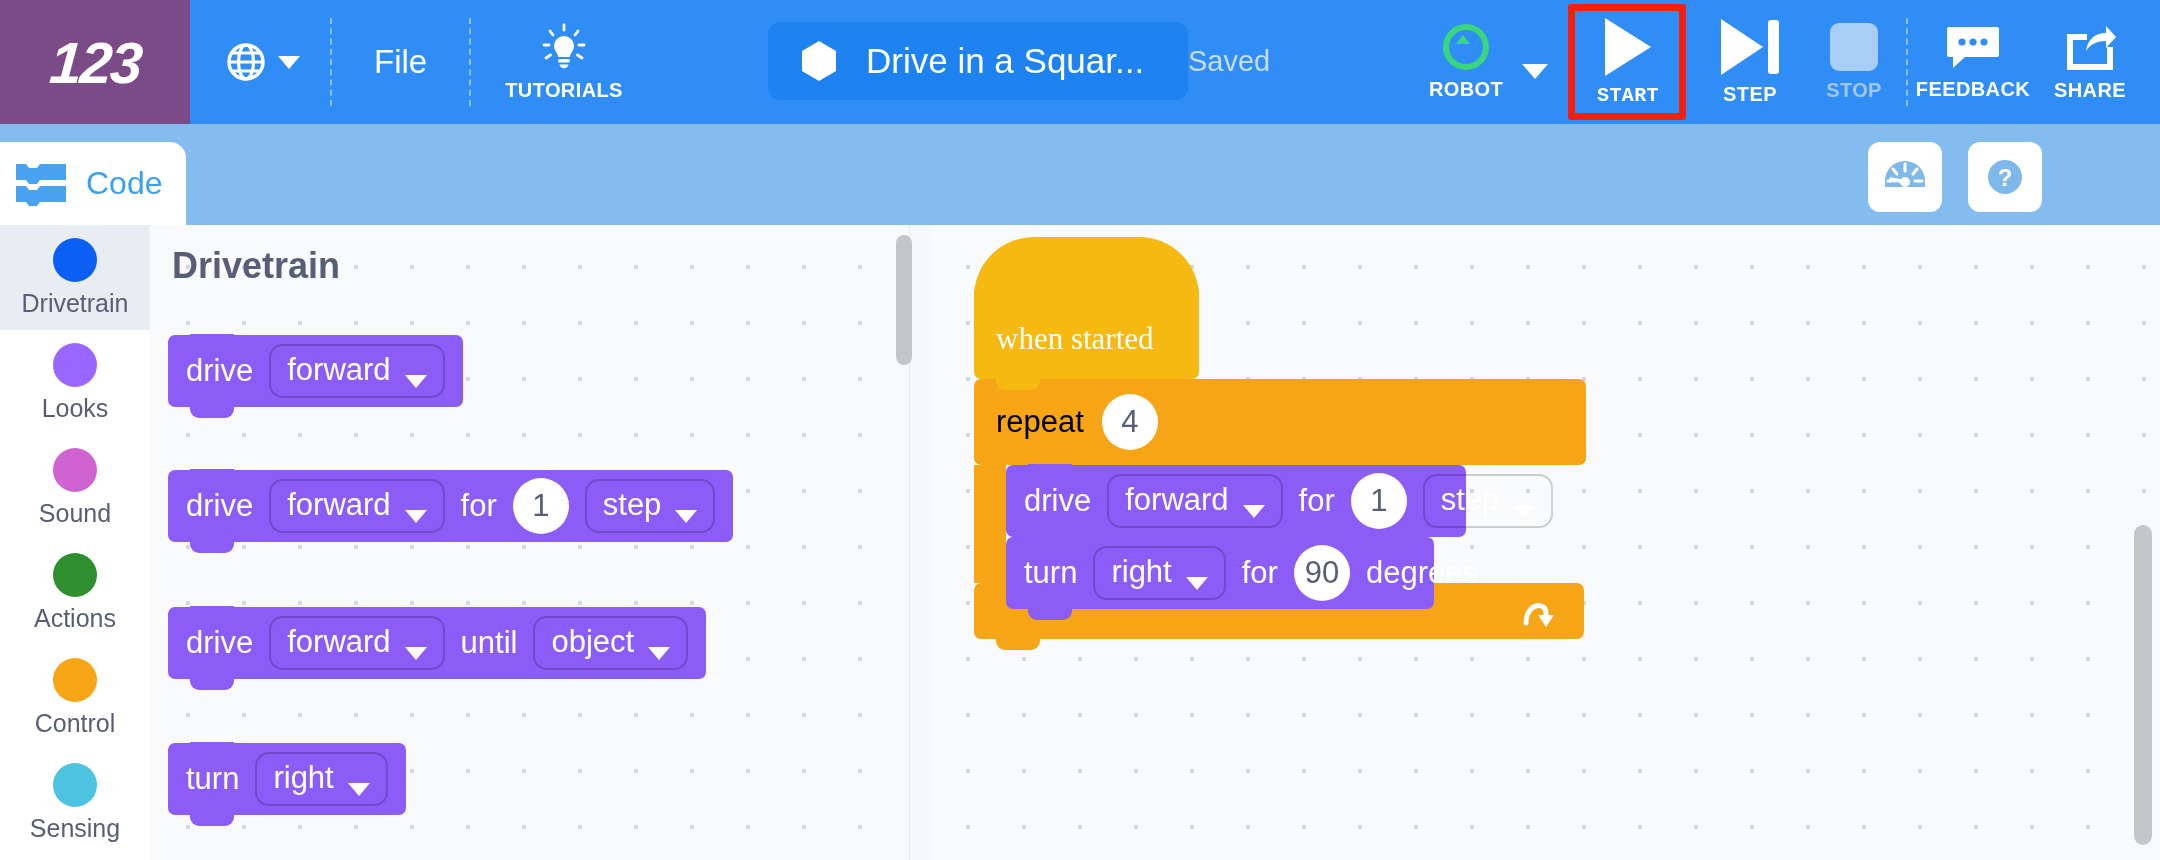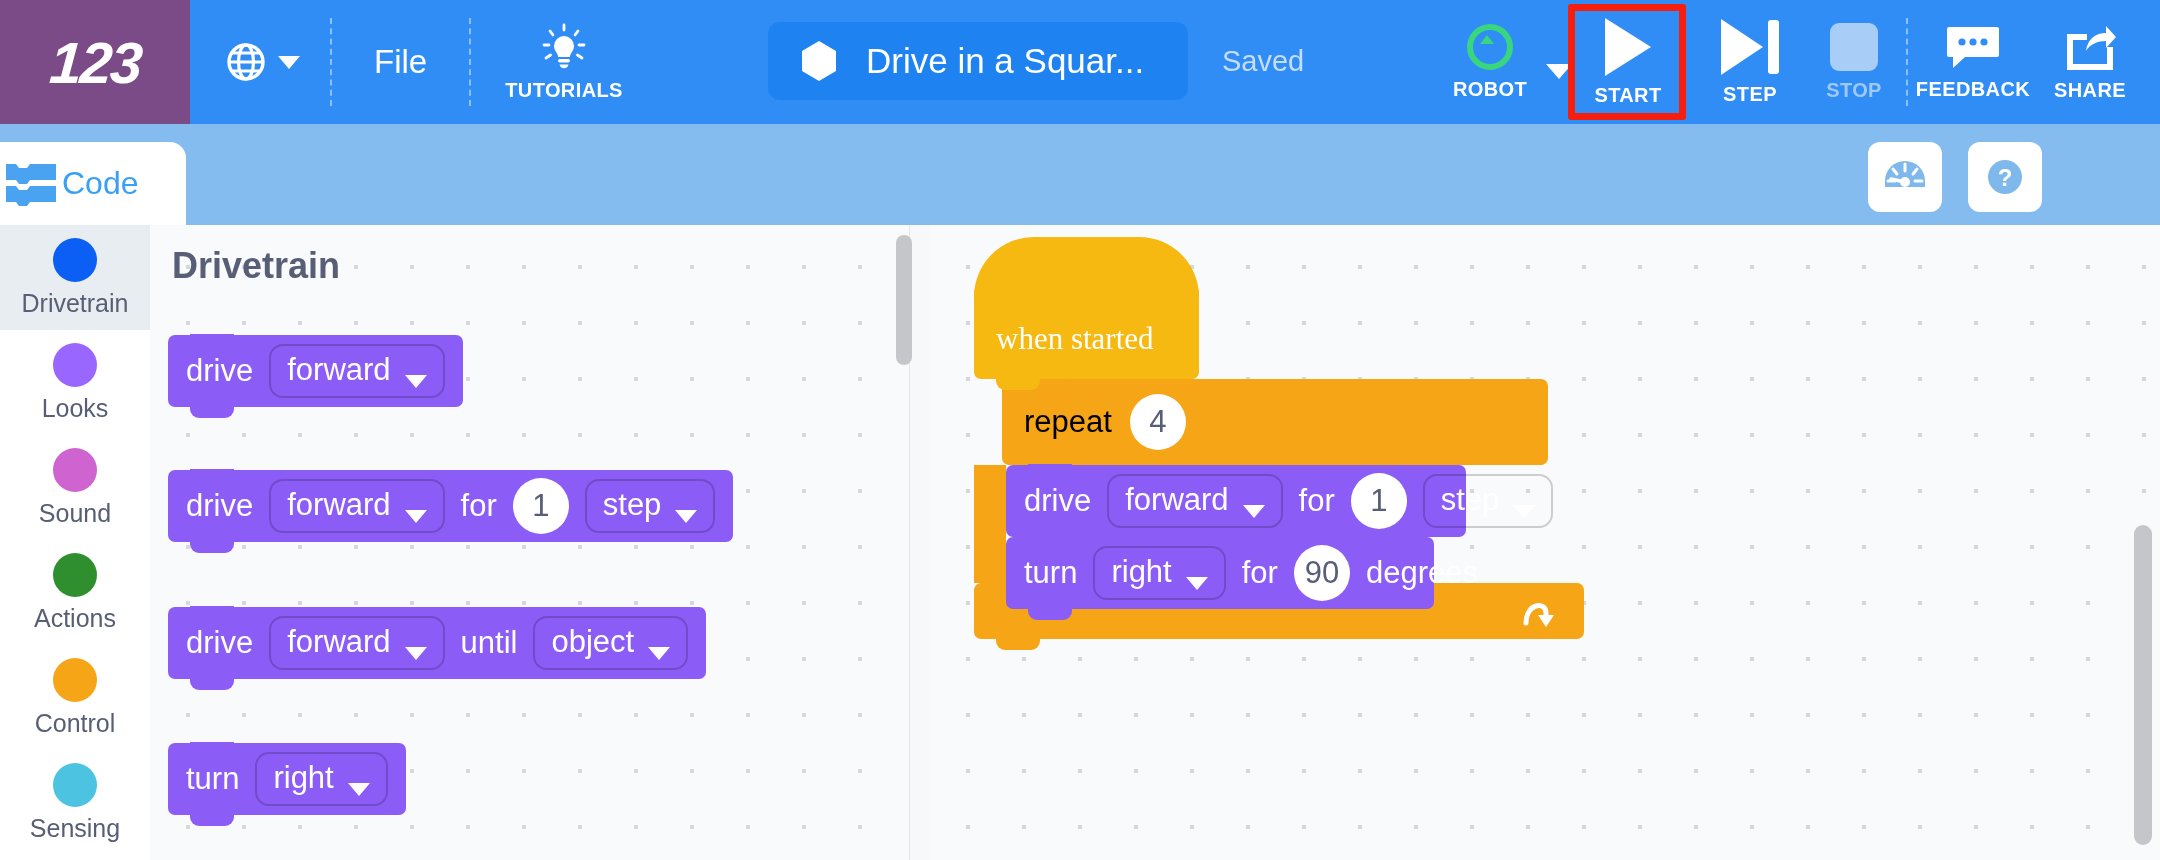--- a/index.html
+++ b/index.html
@@ -80,21 +80,21 @@
     min-width: 420px;
     gap: 26px;
   }
   .hexicon { width: 42px; height: 46px; }
   .project-name {
     color: #fff; font-size: 35px; font-weight: 400;
     white-space: nowrap;
   }
   .saved-label {
     color: #c6ddf8; font-size: 29px;
-    margin-left: 34px; white-space: nowrap;
+    white-space: nowrap;
   }
 
   
   .tb-right {
     position: absolute; right: 0; top: 0;
     height: 124px; display: flex; align-items: center;
     padding-right: 18px;
   }
   .ctl {
     display: flex; flex-direction: column;
@@ -161,21 +161,21 @@
     width: 2160px; height: 101px;
     background: #85bcf0;
     z-index: 20;
   }
   .code-tab {
     position: absolute; left: 0; top: 18px;
     width: 186px; height: 83px;
     background: #fff;
     border-top-right-radius: 16px;
     display: flex; align-items: center;
-    padding-left: 4px;
+    gap: 14px; padding-left: 14px;
   }
   .code-icon { width: 58px; height: 48px; }
   .code-label { color: #3aa0f5; font-size: 32px; }
   .sh-right {
     position: absolute; right: 118px; top: 18px;
     display: flex; gap: 26px;
   }
   .sh-btn {
     width: 74px; height: 70px;
     background: #fff; border-radius: 12px;
@@ -424,21 +424,21 @@
   <div class="tb-right">
 
     <div class="robot-group">
       <div class="ctl">
         <div class="robot-ring"></div>
         <span class="ctl-label">ROBOT</span>
       </div>
       <span class="robot-caret"></span>
     </div>
 
-    <div class="ctl" style="margin-left:4px;">
+    <div class="ctl" style="margin-left:28px;font-family:Liberation Mono, monospace;">
       <div class="highlight-box"></div>
       <span class="play-tri"></span>
       <span class="ctl-label">START</span>
     </div>
 
     <div class="ctl" style="margin-left:18px;">
       <span class="step-icon">
         <span class="step-tri"></span>
           <span class="step-bar"></span>
       </span>
@@ -587,21 +587,21 @@
 
   <div class="workspace">
     <div class="plusgrid"></div>
 
     <div class="hat" style="left:44px; top:60px; width:225px; height:94px;">
       <div class="hat-top"></div>
       <span class="hat-label">when started</span>
     </div>
 
     <div class="cblock" style="left:44px; top:154px; width:610px; height:260px;">
-      <div class="c-top" style="width:546px; height:86px;margin-left:28px;">
+      <div class="c-top" style="width:612px; height:86px;">
         <span class="blk-label">repeat</span>
         <span class="numfield">4</span>
       </div>
       <div class="c-left" style="top:86px; height:118px;"></div>
       <div class="c-bottom" style="top:204px; width:610px; height:56px;">
         <svg class="loop-arrow" viewBox="0 0 40 44">
           <path d="M10 34 C10 14 30 12 30 24 L30 30" fill="none" stroke="#fff" stroke-width="5" stroke-linecap="round"></path>
           <path d="M22 26 L30 38 L38 26 Z" fill="#fff"></path>
         </svg>
       </div>

